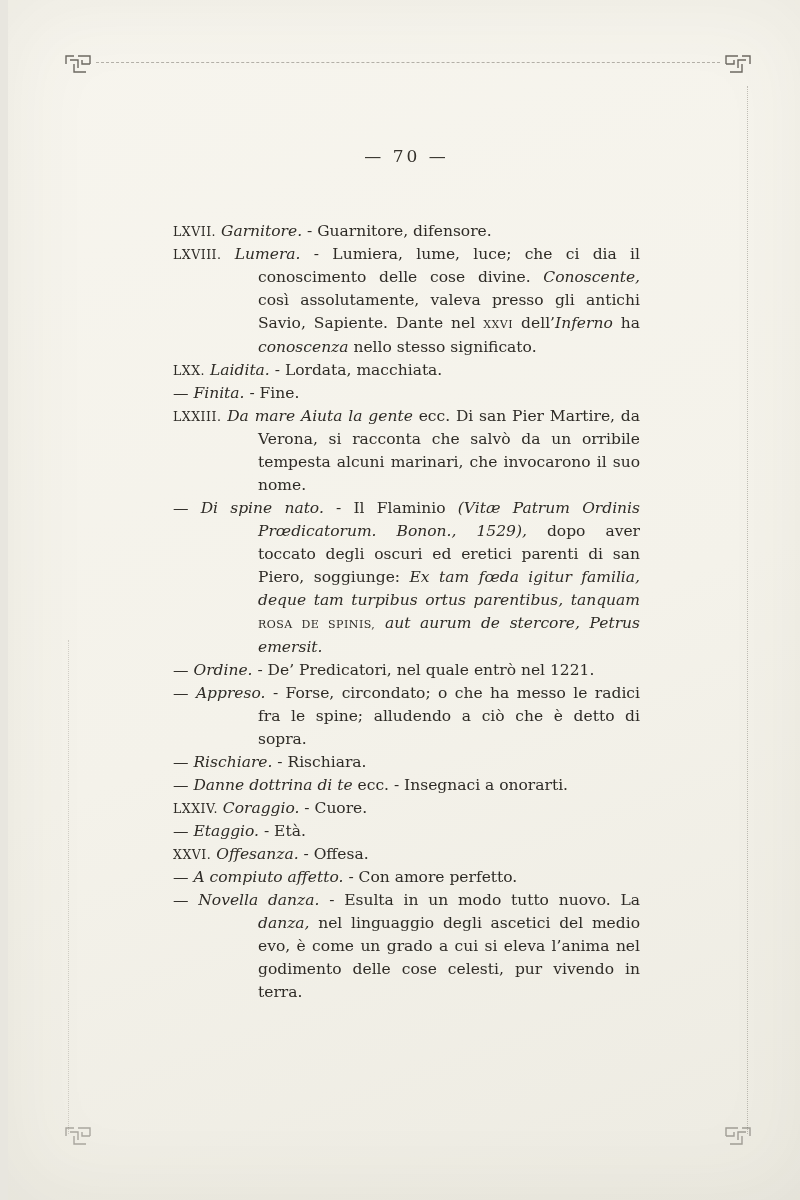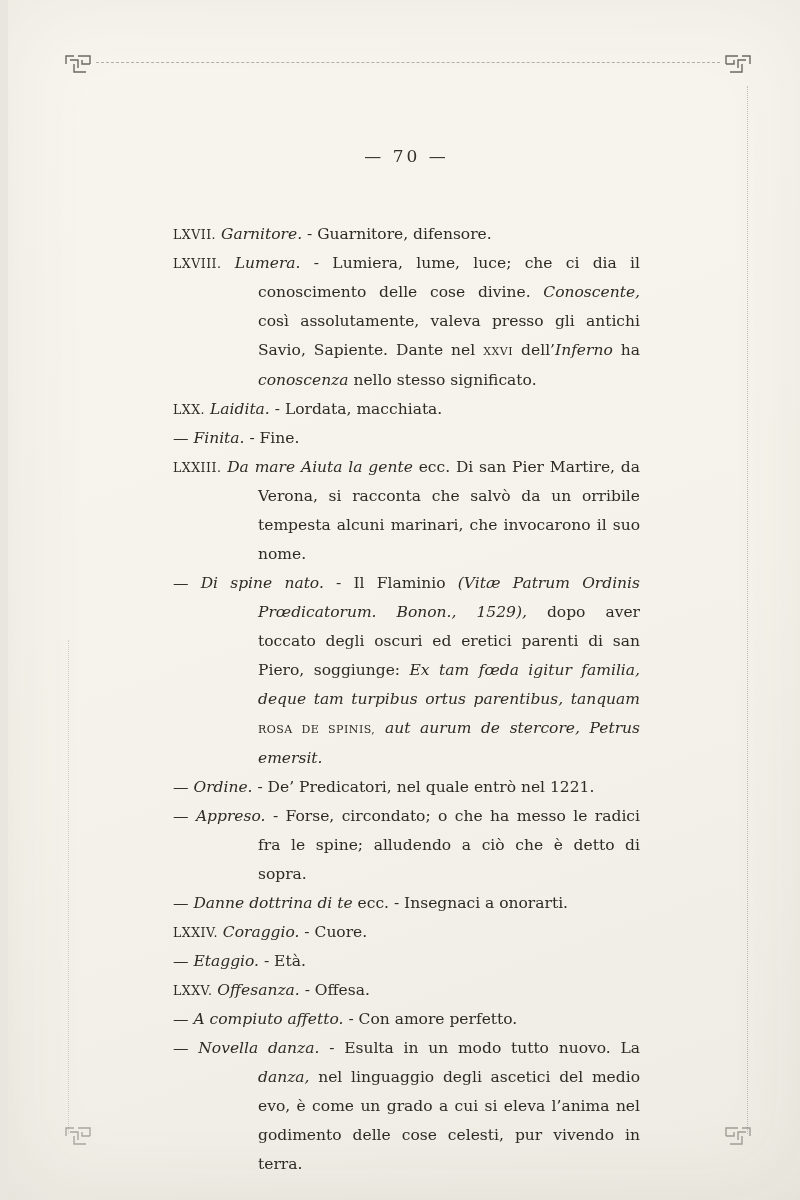--- a/index.html
+++ b/index.html
@@ -14,21 +14,21 @@
   }
   .ornament{position:absolute;opacity:.85;}
   .ornament.tl{left:56px;top:52px;}
   .ornament.tr{right:56px;top:52px;transform:scaleX(-1);}
   .ornament.bl{left:56px;bottom:48px;opacity:.45;}
   .ornament.br{right:56px;bottom:48px;opacity:.5;transform:scaleX(-1);}
   .rule-top{position:absolute;top:62px;left:88px;right:88px;border-top:1px dashed rgba(70,65,55,.38);}
   .rule-right{position:absolute;top:86px;bottom:66px;right:60px;border-right:1px dotted rgba(70,65,55,.30);}
   .rule-left{position:absolute;top:640px;bottom:66px;left:60px;border-left:1px dotted rgba(70,65,55,.20);}
   .pagenum{margin:146px 0 0 165px;width:467px;text-align:center;font-size:17px;letter-spacing:3px;color:#34312b;}
-  .entries{margin:54px 0 0 165px;width:467px;font-size:15.5px;line-height:29px;text-align:justify;}
+  .entries{margin:54px 0 0 165px;width:467px;font-size:15.5px;line-height:23px;text-align:justify;}
   .entry{padding-left:85px;text-indent:-85px;}
   .entry .label{font-size:12.5px;letter-spacing:.5px;}
   .it{font-style:italic;}
   .sc{font-size:11px;letter-spacing:.5px;}
   .rm{}
   .entry.faded{color:#6f6c64;opacity:.78;filter:blur(.2px);}
 </style>
 </head>
 <body>
 
@@ -63,21 +63,22 @@
 
   <div class="entries">
       <div class="entry"><span class="label">LXVII.</span> <span class="it">Garnitore.</span><span class="rm"> - Guarnitore, difensore.</span></div>
       <div class="entry"><span class="label">LXVIII.</span> <span class="it">Lumera.</span><span class="rm"> - Lumiera, lume, luce; che ci dia il conoscimento delle cose divine. </span><span class="it">Conoscente,</span><span class="rm"> così assolutamente, valeva presso gli antichi Savio, Sapiente. Dante nel </span><span class="sc">XXVI</span><span class="rm"> dell’</span><span class="it">Inferno</span><span class="rm"> ha </span><span class="it">conoscenza</span><span class="rm"> nello stesso significato.</span></div>
       <div class="entry"><span class="label">LXX.</span> <span class="it">Laidita.</span><span class="rm"> - Lordata, macchiata.</span></div>
       <div class="entry"><span class="dash">—</span> <span class="it">Finita.</span><span class="rm"> - Fine.</span></div>
       <div class="entry"><span class="label">LXXIII.</span> <span class="it">Da mare Aiuta la gente</span><span class="rm"> ecc. Di san Pier Martire, da Verona, si racconta che salvò da un orribile tempesta alcuni marinari, che invocarono il suo nome.</span></div>
       <div class="entry"><span class="dash">—</span> <span class="it">Di spine nato.</span><span class="rm"> - Il Flaminio </span><span class="it">(Vitæ Patrum Ordinis Prœdicatorum. Bonon., 1529),</span><span class="rm"> dopo aver toccato degli oscuri ed eretici parenti di san Piero, soggiunge: </span><span class="it">Ex tam fœda igitur familia, deque tam turpibus ortus parentibus, tanquam </span><span class="sc">ROSA DE SPINIS,</span><span class="it"> aut aurum de stercore, Petrus emersit.</span></div>
       <div class="entry"><span class="dash">—</span> <span class="it">Ordine.</span><span class="rm"> - De’ Predicatori, nel quale entrò nel 1221.</span></div>
       <div class="entry"><span class="dash">—</span> <span class="it">Appreso.</span><span class="rm"> - Forse, circondato; o che ha messo le radici fra le spine; alludendo a ciò che è detto di sopra.</span></div>
+      <div class="entry"><span class="dash">—</span> <span class="it">Rischiare.</span><span class="rm"> - Rischiara.</span></div>
       <div class="entry"><span class="dash">—</span> <span class="it">Danne dottrina di te</span><span class="rm"> ecc. - Insegnaci a onorarti.</span></div>
       <div class="entry"><span class="label">LXXIV.</span> <span class="it">Coraggio.</span><span class="rm"> - Cuore.</span></div>
       <div class="entry"><span class="dash">—</span> <span class="it">Etaggio.</span><span class="rm"> - Età.</span></div>
-      <div class="entry"><span class="label">LXXV.</span> <span class="it">Offesanza.</span><span class="rm"> - Offesa.</span></div>
+      <div class="entry"><span class="label">XXVI.</span> <span class="it">Offesanza.</span><span class="rm"> - Offesa.</span></div>
       <div class="entry"><span class="dash">—</span> <span class="it">A compiuto affetto.</span><span class="rm"> - Con amore perfetto.</span></div>
       <div class="entry"><span class="dash">—</span> <span class="it">Novella danza.</span><span class="rm"> - Esulta in un modo tutto nuovo. La </span><span class="it">danza,</span><span class="rm"> nel linguaggio degli ascetici del medio evo, è come un grado a cui si eleva l’anima nel godimento delle cose celesti, pur vivendo in terra.</span></div>
     </div>
 
 </div>
 
 </body></html>

